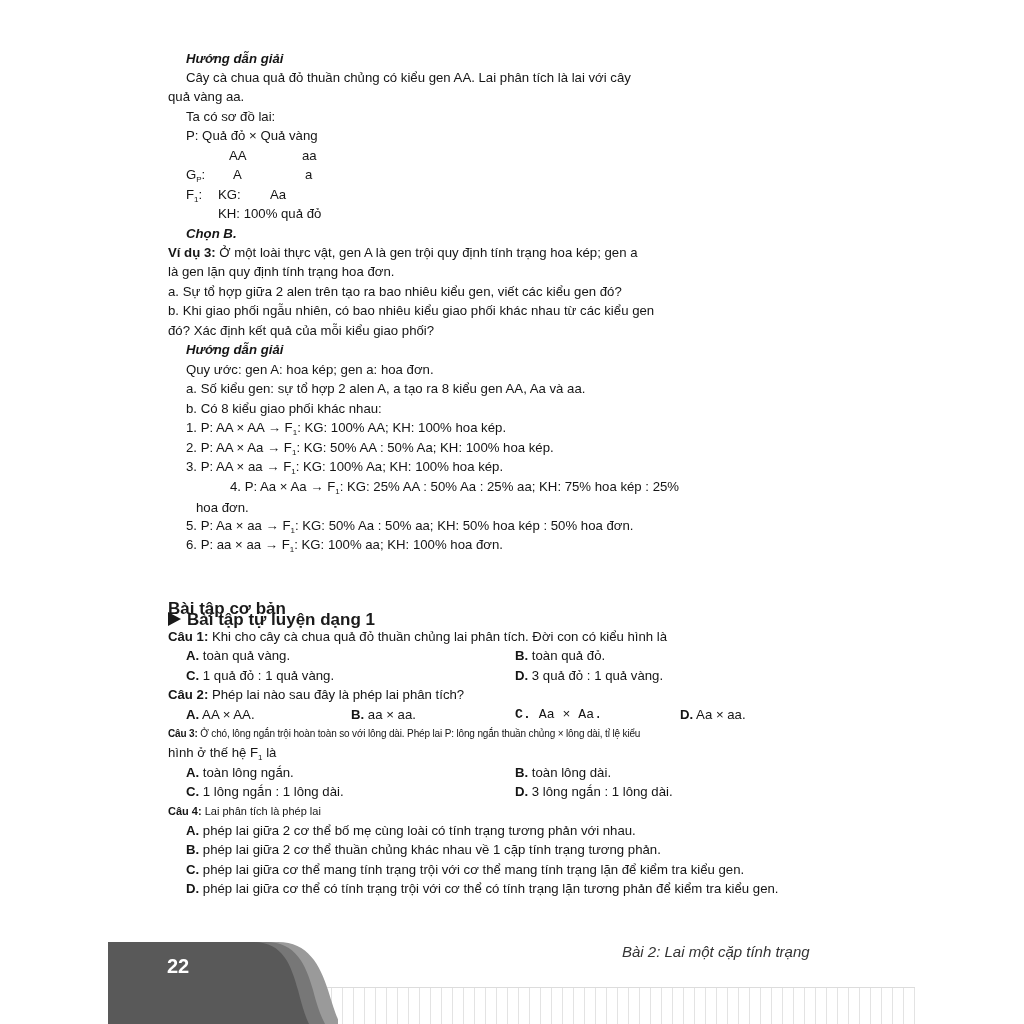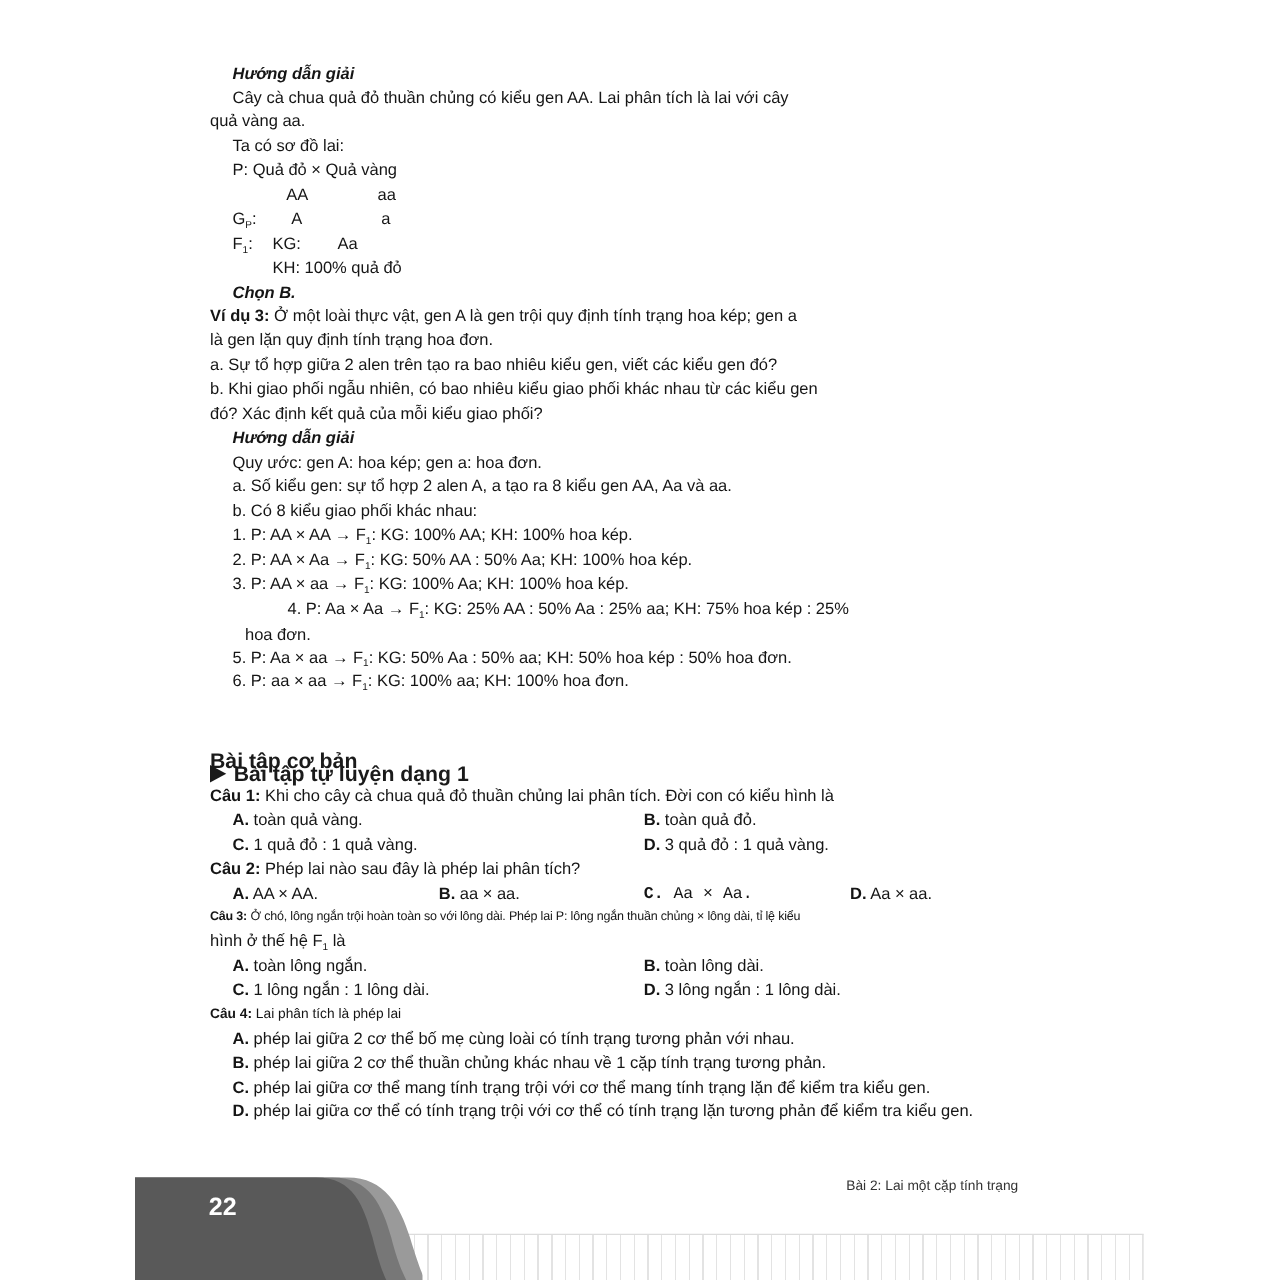--- a/index.html
+++ b/index.html
@@ -26,21 +26,21 @@
     position: absolute; left: 320px; top: 52px; width: 595px; height: 37px;
     border-top: 1px solid #dcdcdc;
     background-image: repeating-linear-gradient(to right, #e3e3e3 0, #e3e3e3 1px, transparent 1px, transparent 11px);
   }
   .tab-svg { position: absolute; left: 108px; top: 0; }
   .page-num {
     position: absolute; left: 167px; top: 20px; font-size: 20px; font-weight: bold; color: #ffffff;
     letter-spacing: 0px;
   }
   .chapter {
-    position: absolute; left: 677px; top: 8px; font-size: 11px; color: #333;
+    position: absolute; left: 622px; top: 8px; font-size: 15px; font-style: italic; color: #333;
   }
 </style>
 </head>
 <body>
 
 <div class="page">
 
   <div class="ln it-bold" style="left:186px; top:49px;">Hướng dẫn giải</div>
   <div class="ln" style="left:186px; top:68px;">Cây cà chua quả đỏ thuần chủng có kiểu gen AA. Lai phân tích là lai với cây</div>
   <div class="ln" style="left:168px; top:87px;">quả vàng aa.</div>

